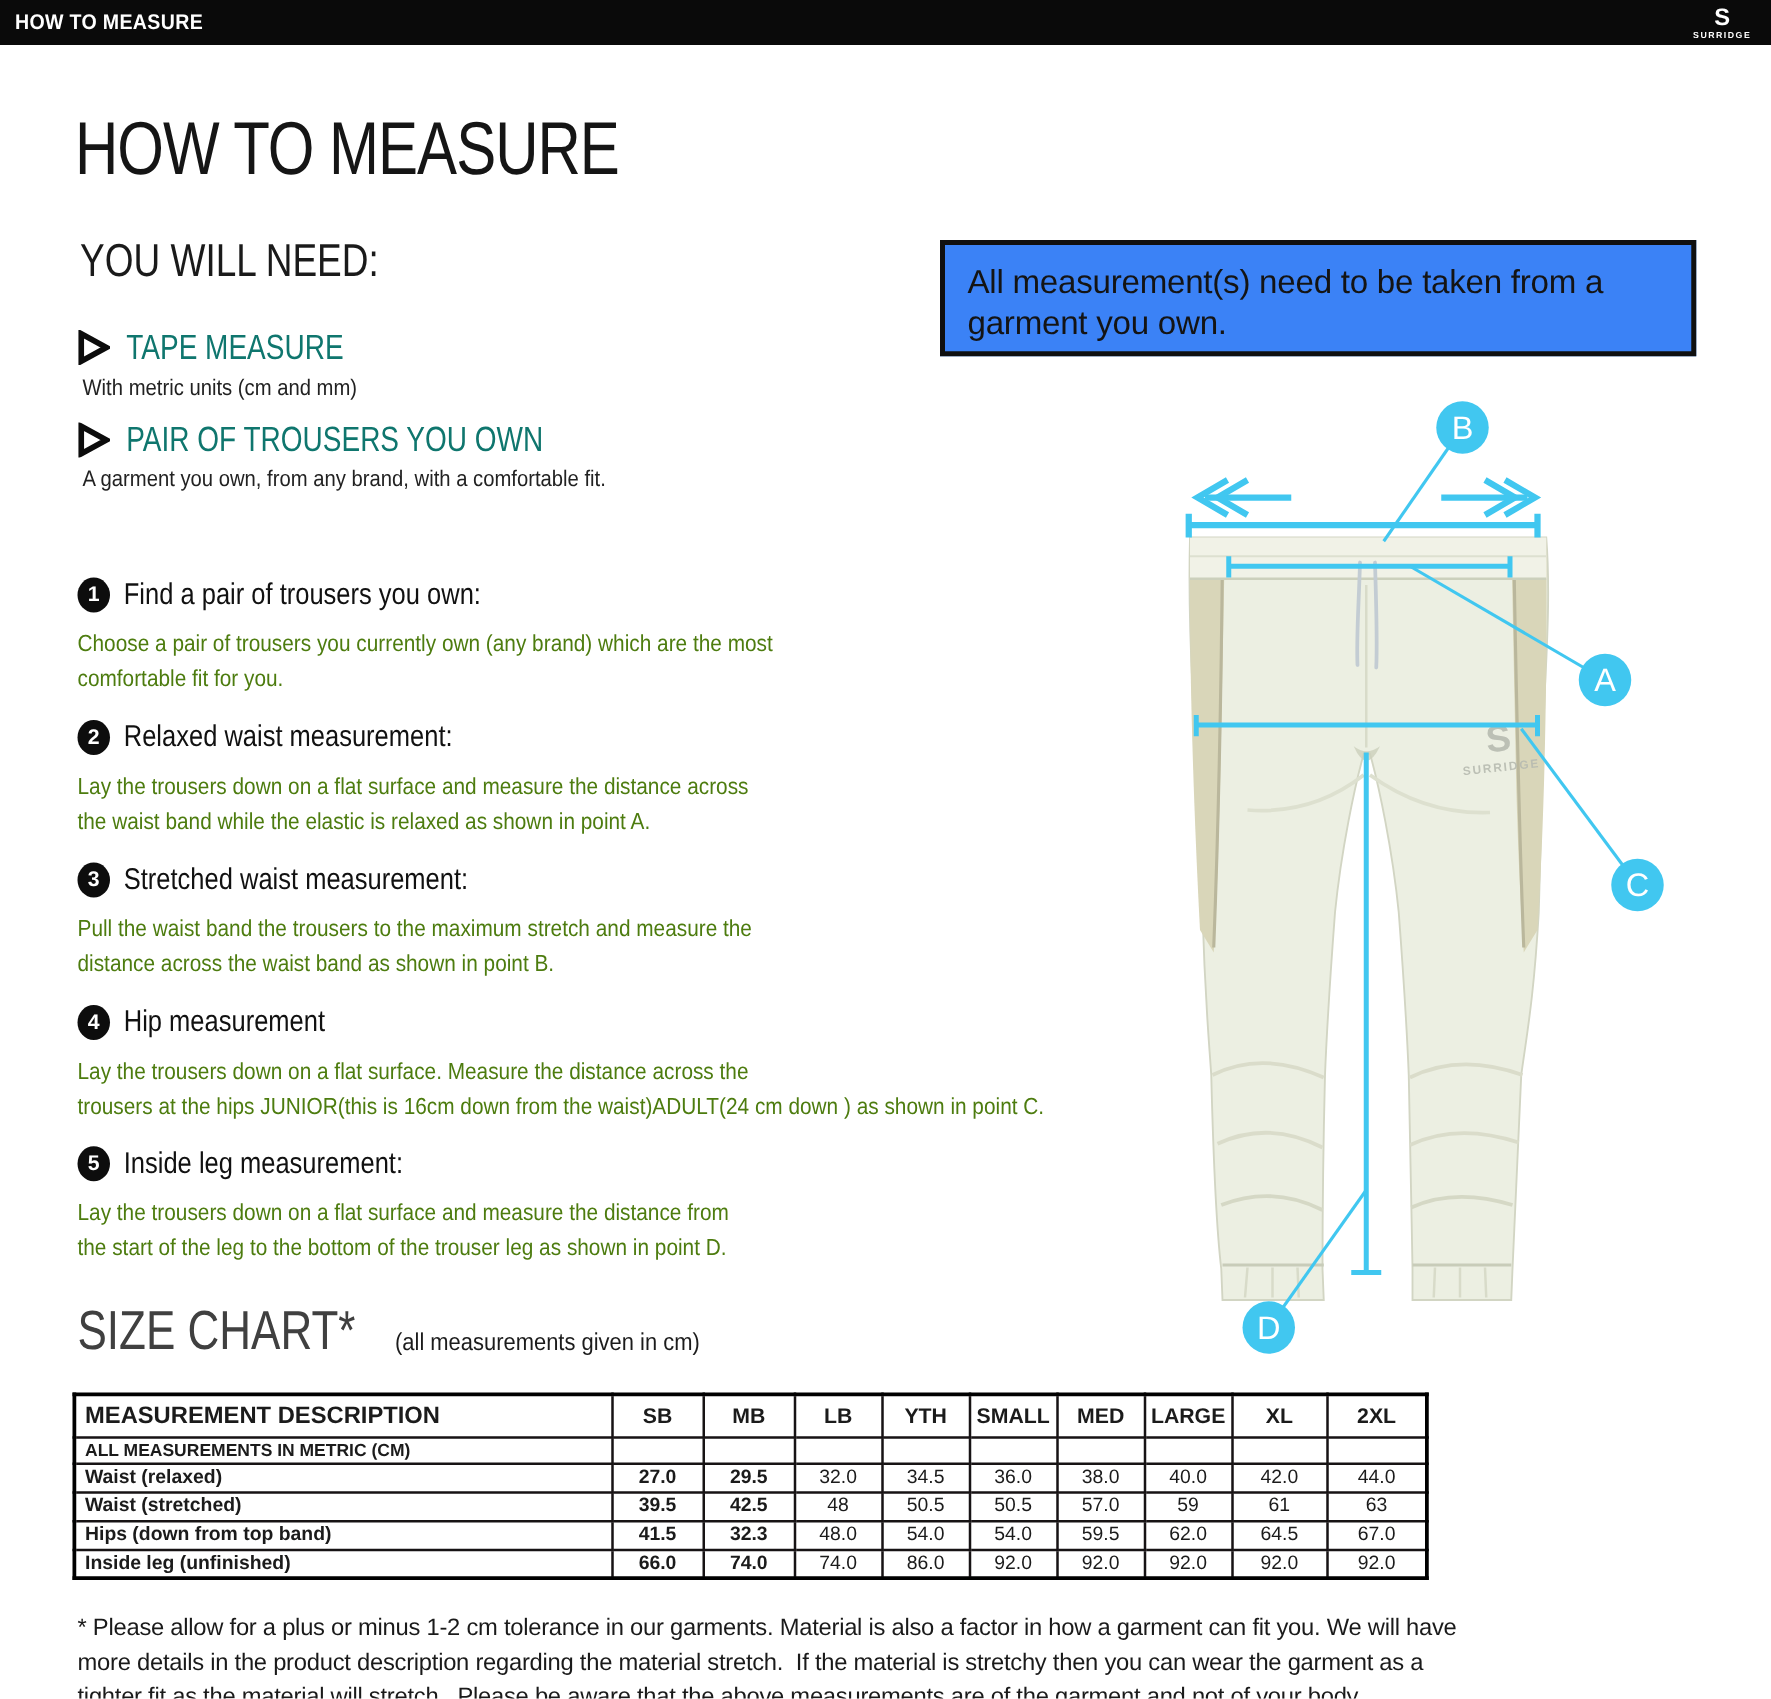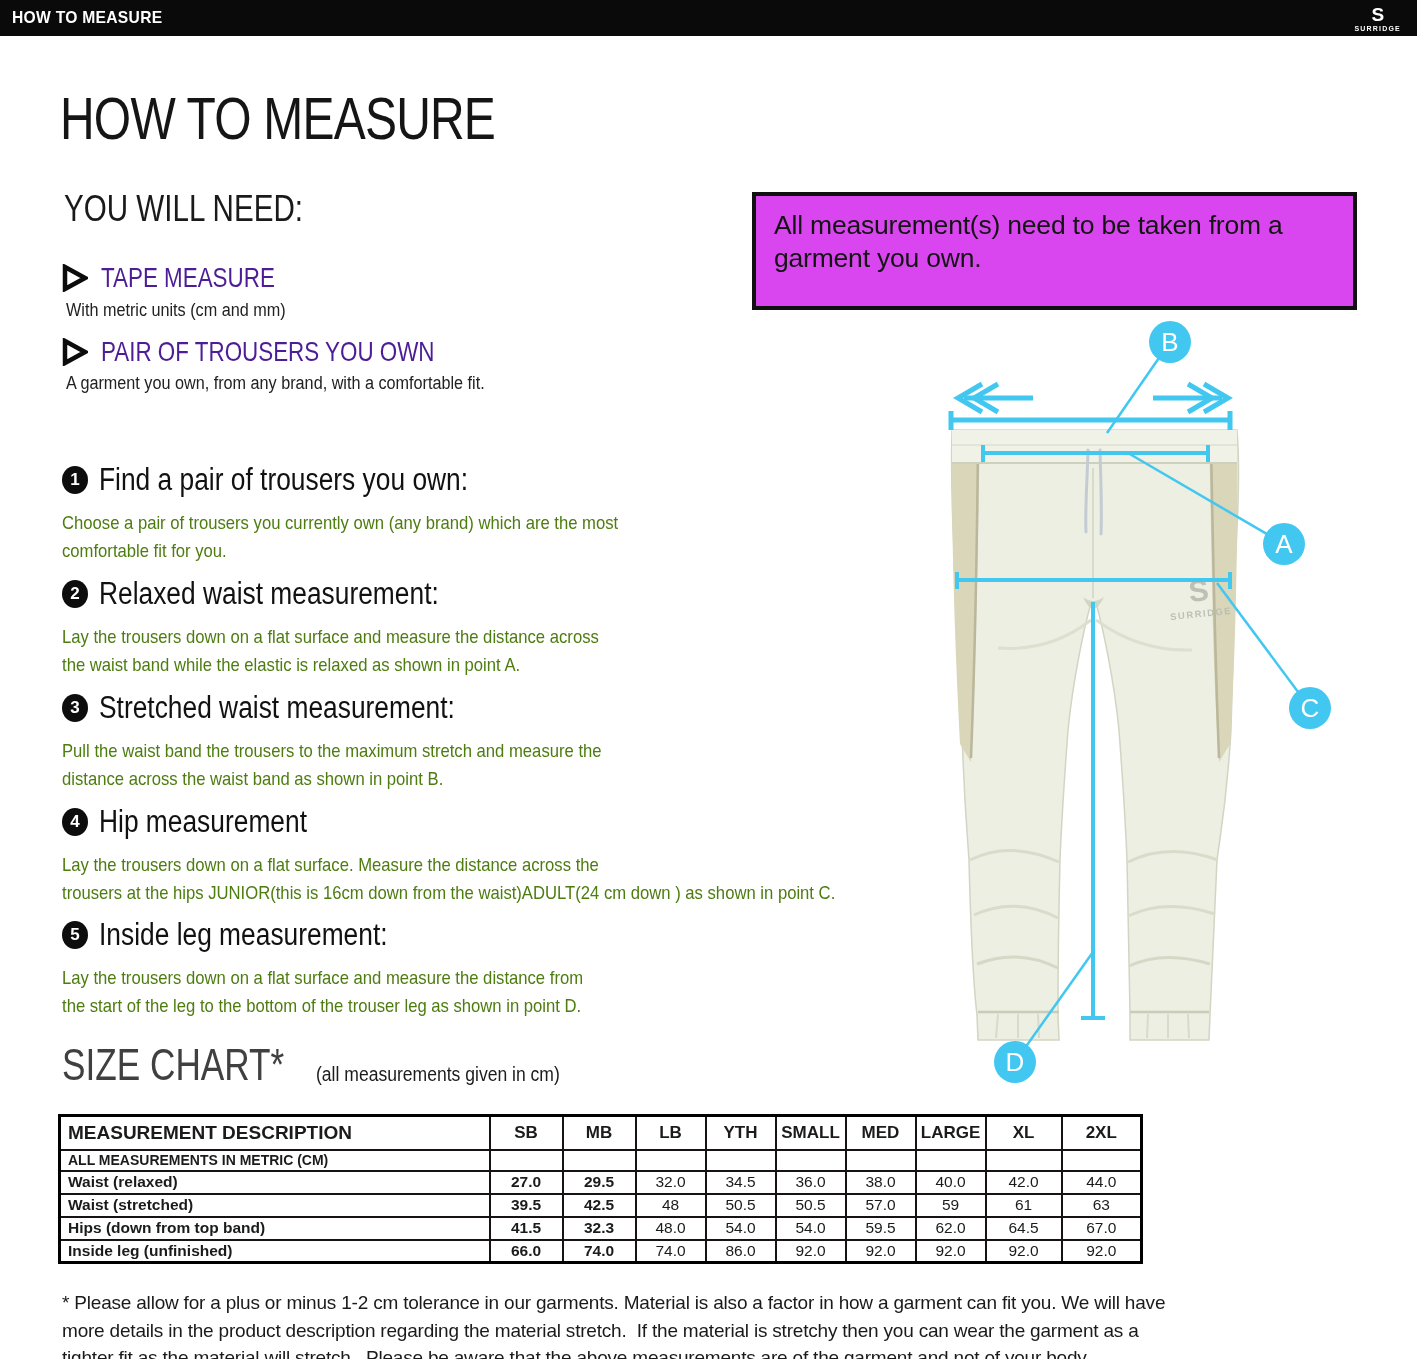--- a/index.html
+++ b/index.html
@@ -20,32 +20,32 @@
   
   .cond80 { display:inline-block; transform:scaleX(.80); transform-origin:0 50%; white-space:nowrap; }
   .cond85 { display:inline-block; transform:scaleX(.85); transform-origin:0 50%; white-space:nowrap; }
   .cond90 { display:inline-block; transform:scaleX(.90); transform-origin:0 0; white-space:pre; }
 
   .main-title { left:60px; top:84px; font-size:60px; letter-spacing:-1px; color:#151515; }
   .ywn { left:64px; top:188px; font-size:37px; color:#1a1a1a; }
 
   .need { left:62px; }
   .need-row { display:flex; align-items:center; gap:13px; }
-  .need-label { font-size:28px; color:#4c1d95; }
+  .need-label { font-size:28px; color:#0f766e; }
   .need-desc { font-size:18px; color:#222; }
 
   .step { left:62px; width:920px; }
   .step-head { display:flex; align-items:center; gap:11px; }
   .step-num { width:26px; height:28px; border-radius:50%; background:#0d0d0d; color:#fff;
               font-size:17px; font-weight:bold; text-align:center; line-height:28px; flex:0 0 auto; }
-  .step-title { font-size:31px; color:#111; }
+  .step-title { font-size:24px; color:#111; }
   .step-body { margin-top:11px; font-size:18.5px; line-height:1.5; color:#4d7c0f; }
 
-  .callout { left:752px; top:192px; width:605px; height:118px; border:4px solid #101010;
-             padding:13px 18px; background:#d946ef; }
+  .callout { left:752px; top:192px; width:605px; height:93px; border:4px solid #101010;
+             padding:13px 18px; background:#3b82f6; }
   .callout-text { font-size:26.5px; line-height:1.25; color:#141414; letter-spacing:-.2px; }
 
   .sizechart-h { left:62px; top:1040px; font-size:44px; color:#404040; }
   .sizechart-note { left:316px; top:1063px; font-size:19.5px; color:#1c1c1c; }
 
   
   .tablewrap { left:58px; top:1114px; }
   table.size { border-collapse:collapse; table-layout:fixed; width:1082px; border:3px solid #000000; }
   table.size th, table.size td { border:2px solid #171314; overflow:hidden; white-space:nowrap; }
   table.size thead tr { height:34px; }

